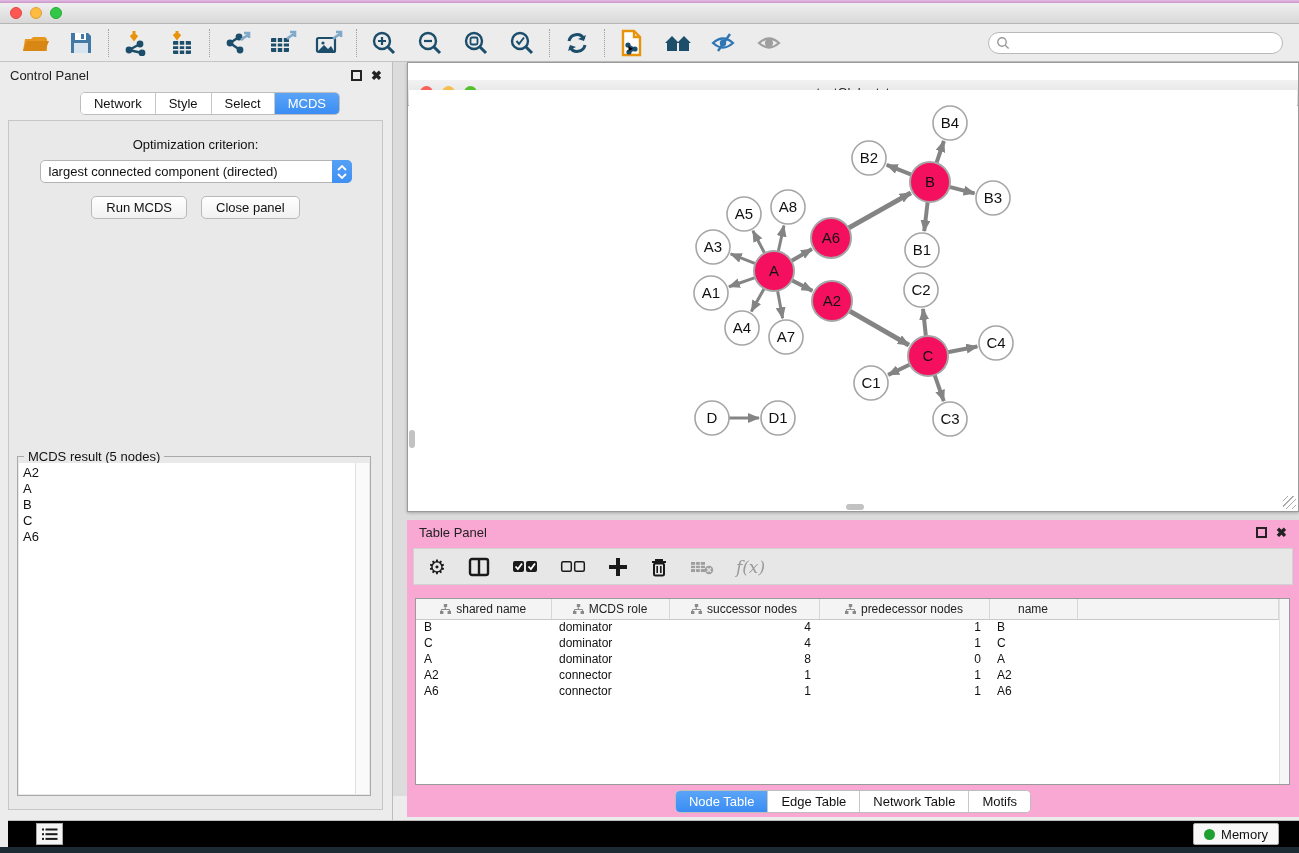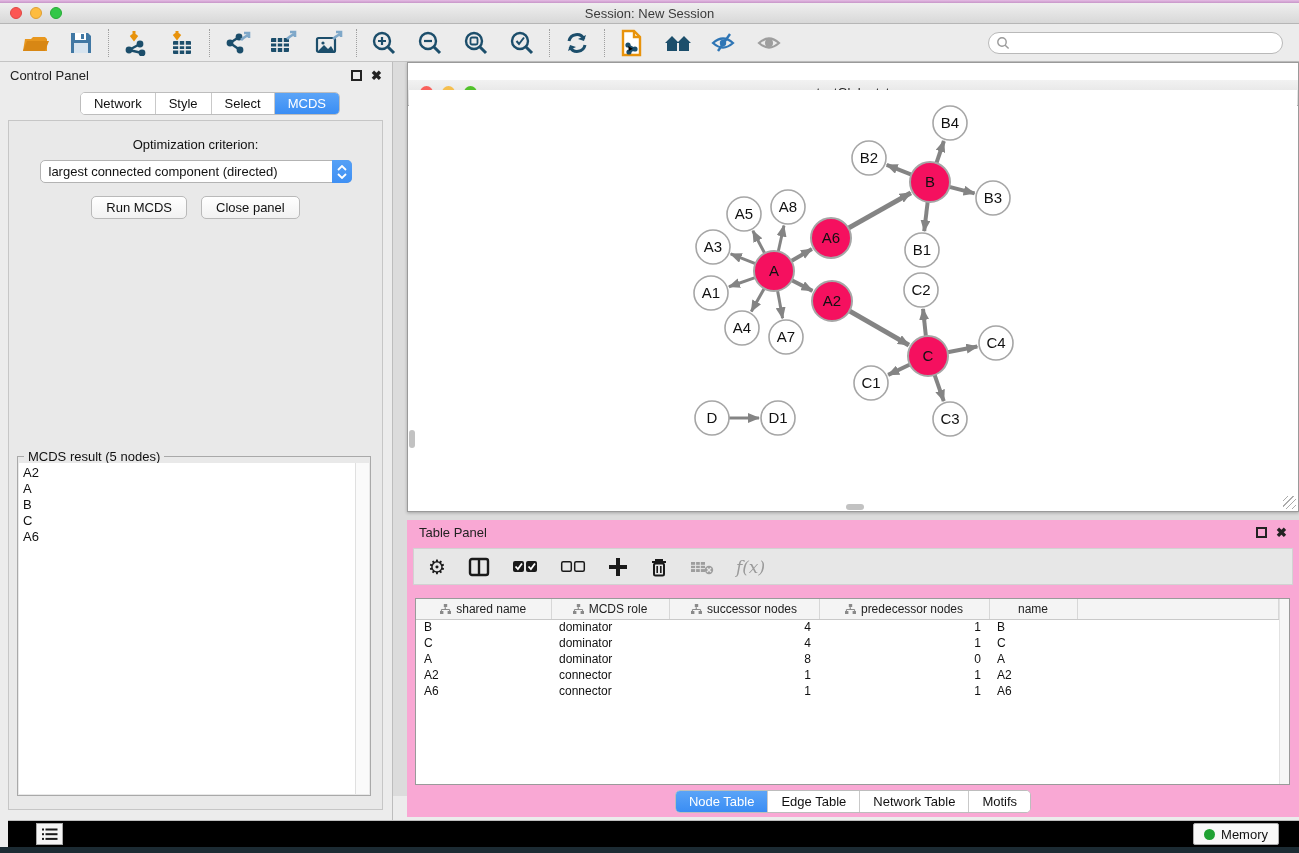--- a/index.html
+++ b/index.html
@@ -125,21 +125,20 @@
 
 <div class="app">
   <div class="top-strip"></div>
 
   <div class="titlebar">
     <div class="lights">
       <div class="light red"></div>
       <div class="light yellow"></div>
       <div class="light green"></div>
     </div>
-    <div class="title">Session: New Session</div>
   </div>
 
   <div class="toolbar">
     <div class="tb-group">
       <div class="tb-btn">
         <svg width="28" height="24" viewBox="0 0 28 24">
             <path d="M2 20 L4 8 L10 8 L12 6 L24 6 L26 8 L26 20 Z" fill="#E8971E"></path>
             <path d="M2 20 L6 10 L28 10 L24 20 Z" fill="#D88714"></path>
           </svg>
       </div>

